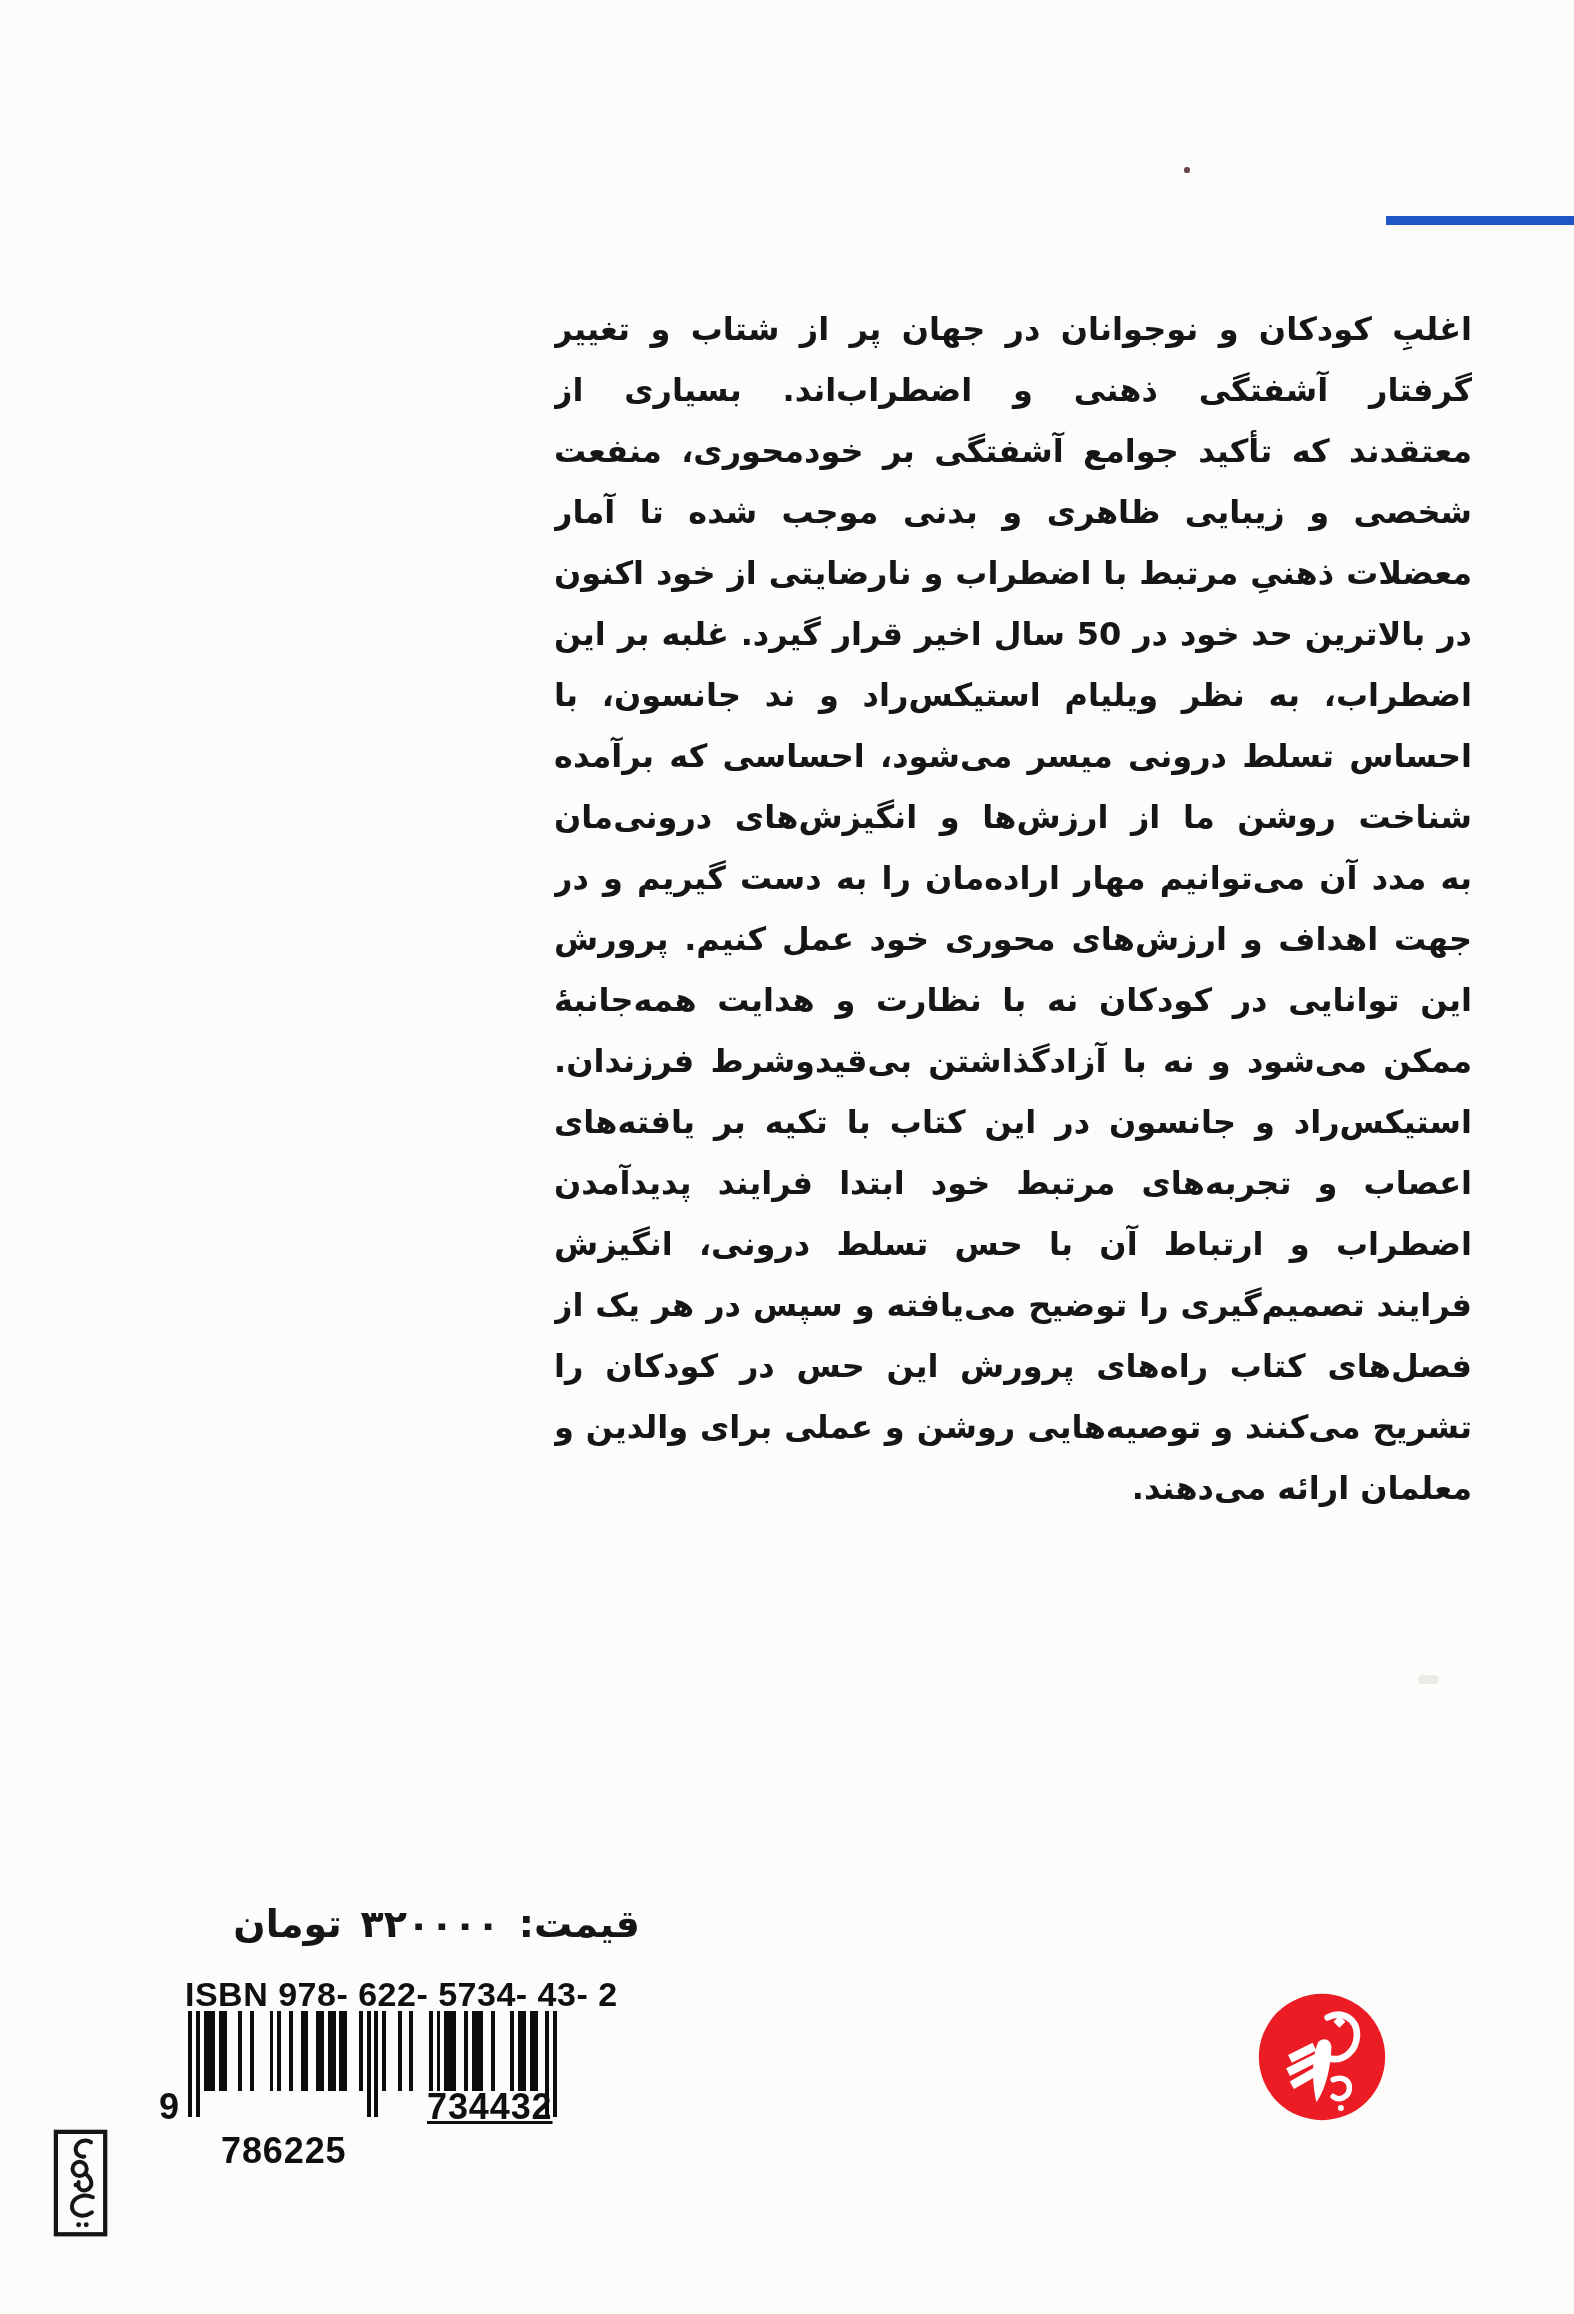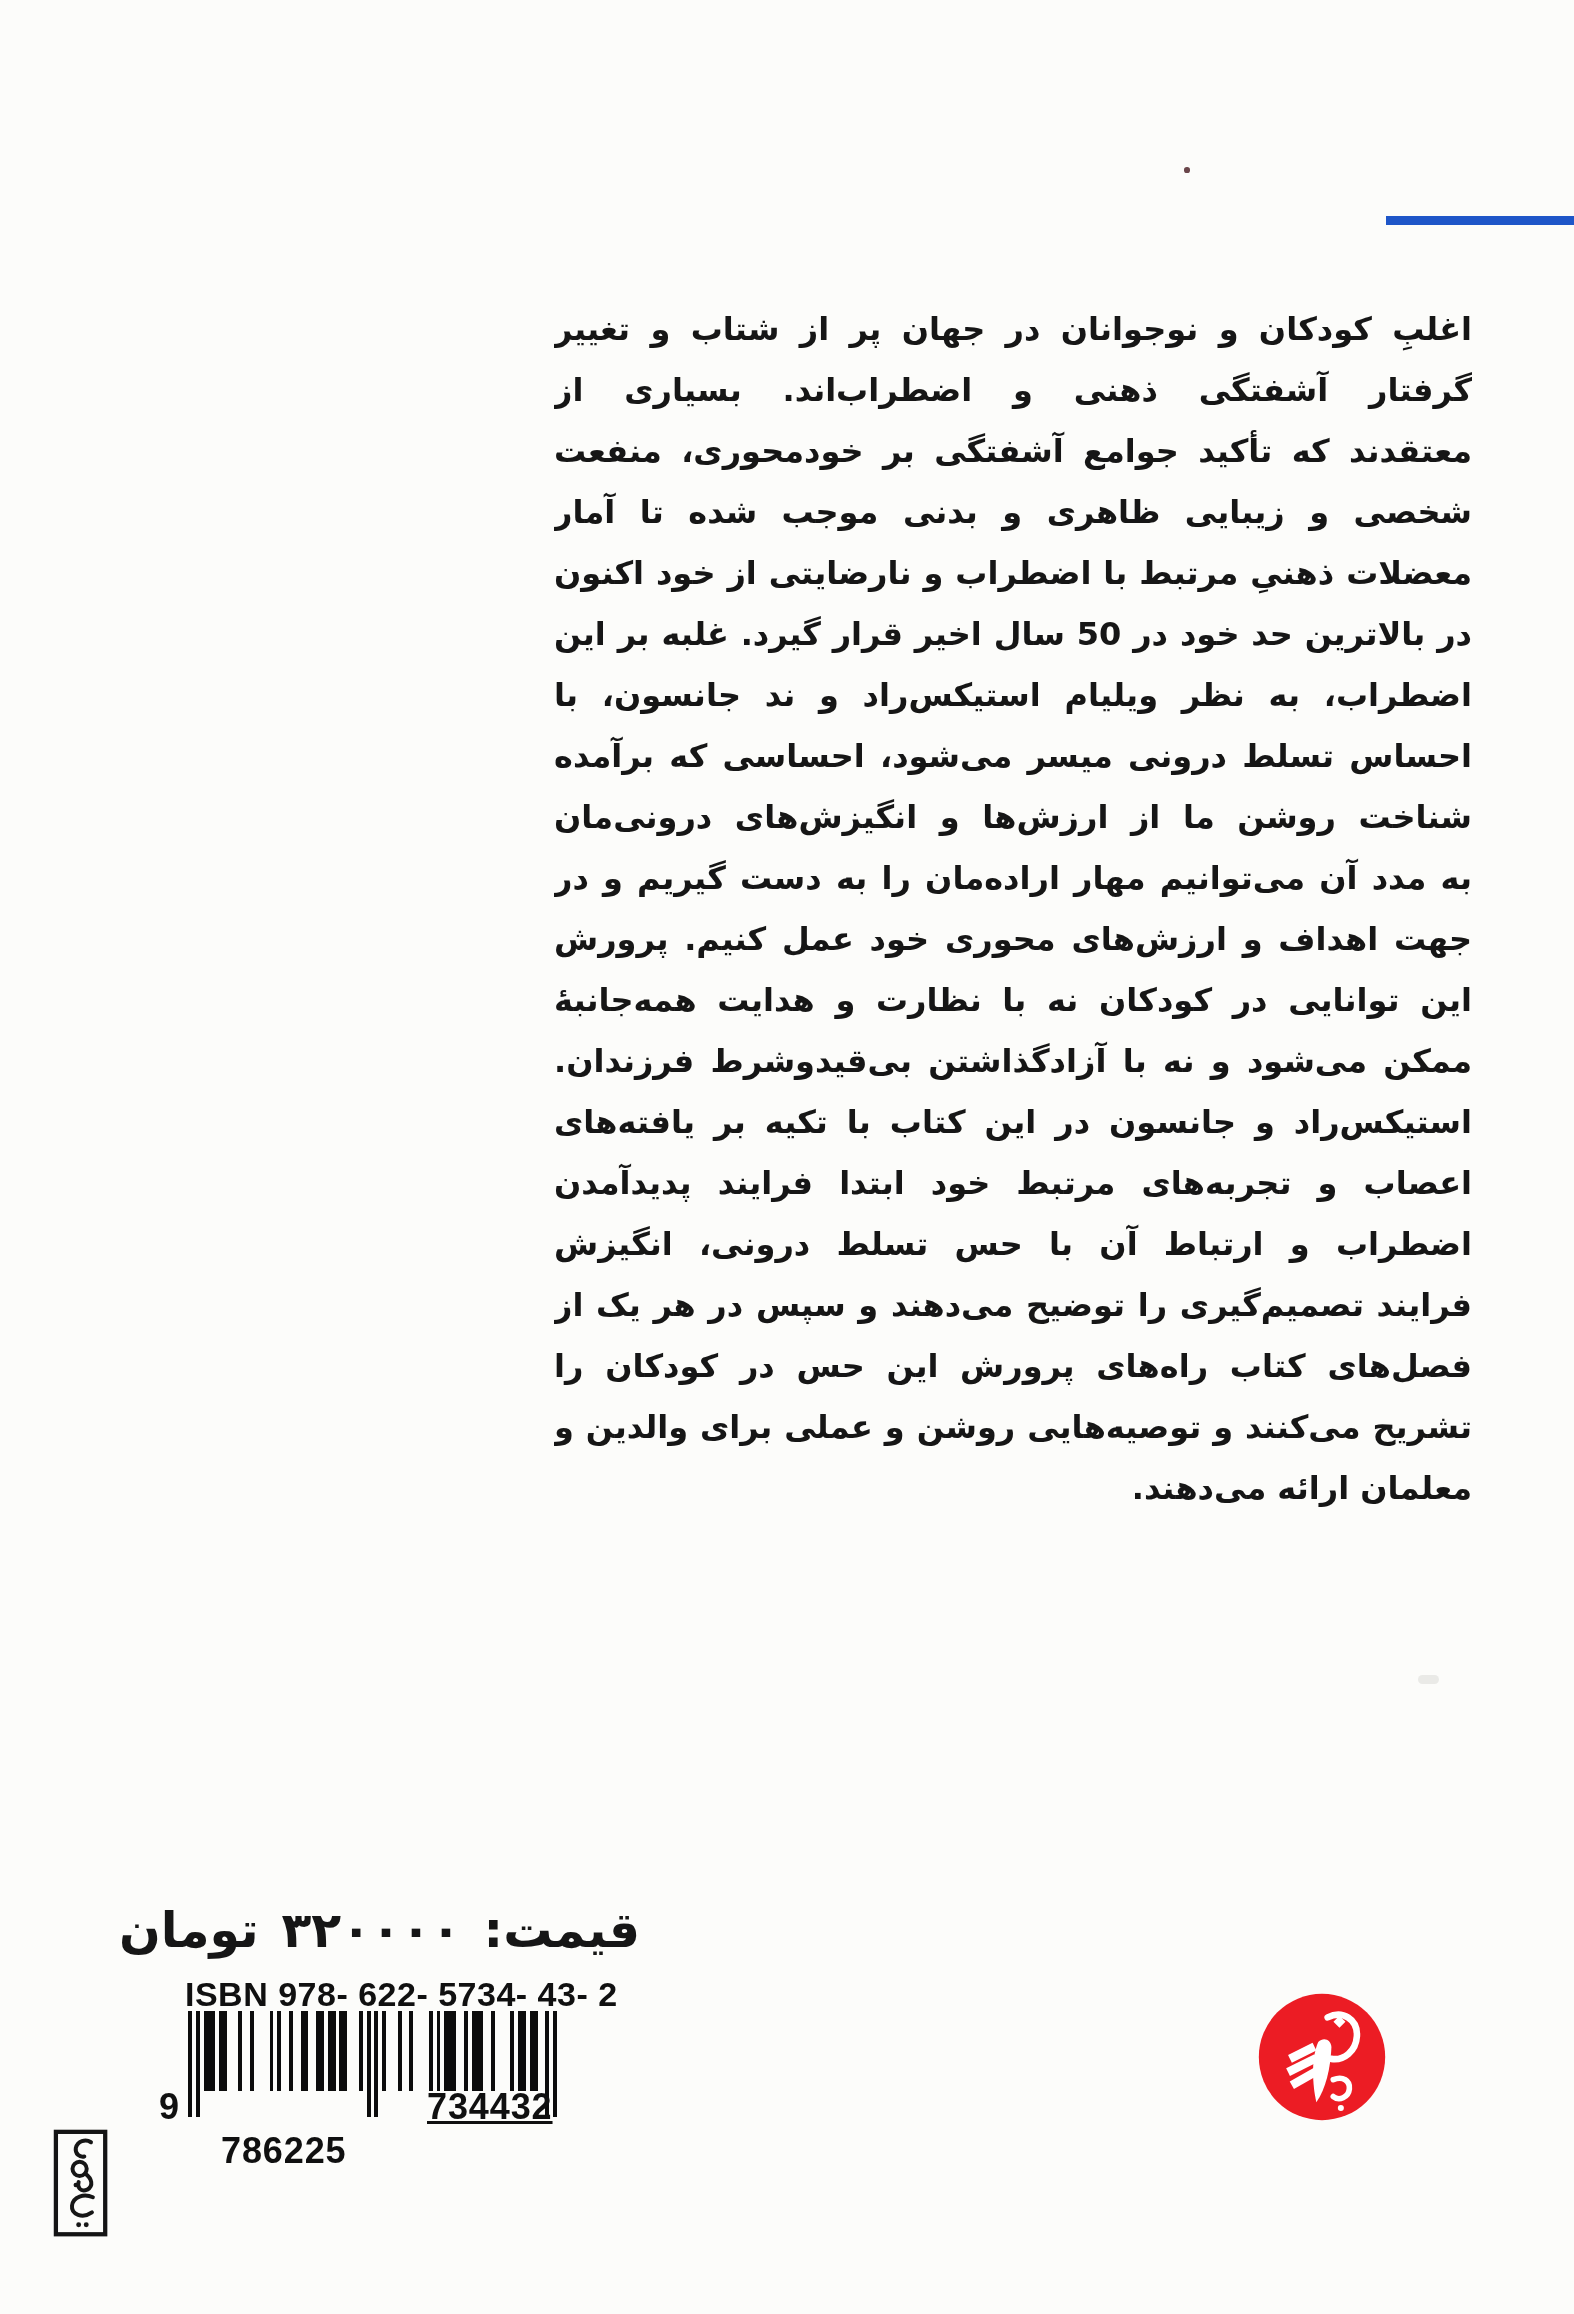--- a/index.html
+++ b/index.html
@@ -31,21 +31,21 @@
   }
   .syn-line{
     height:61px;line-height:61px;
     text-align:justify;text-align-last:justify;
     overflow:hidden;
   }
   .syn-line:last-child{text-align-last:right;}
   .price{
     position:absolute;top:1902px;right:935px;
     direction:rtl;white-space:nowrap;
-    font-size:49px;font-weight:bold;color:#161616;
+    font-size:38px;font-weight:bold;color:#161616;
   }
   .price span{padding-left:5.7px;}
   .isbn-label{
     position:absolute;left:185px;top:1975px;
     font-family:"Liberation Sans",sans-serif;
     font-size:34px;font-weight:bold;color:#101010;
     white-space:nowrap;letter-spacing:0.5px;
   }
   .barcode{position:absolute;left:188px;top:2011px;}
   .bc-digit{
@@ -80,21 +80,21 @@
       <div class="syn-line">اضطراب، به نظر ویلیام استیکس‌راد و ند جانسون، با پرورش</div>
       <div class="syn-line">احساس تسلط درونی میسر می‌شود، احساسی که برآمده از</div>
       <div class="syn-line">شناخت روشن ما از ارزش‌ها و انگیزش‌های درونی‌مان است و</div>
       <div class="syn-line">به مدد آن می‌توانیم مهار اراده‌مان را به دست گیریم و در</div>
       <div class="syn-line">جهت اهداف و ارزش‌های محوری خود عمل کنیم. پرورش</div>
       <div class="syn-line">این توانایی در کودکان نه با نظارت و هدایت همه‌جانبهٔ والدین</div>
       <div class="syn-line">ممکن می‌شود و نه با آزادگذاشتن بی‌قیدوشرط فرزندان.</div>
       <div class="syn-line">استیکس‌راد و جانسون در این کتاب با تکیه بر یافته‌های علوم</div>
       <div class="syn-line">اعصاب و تجربه‌های مرتبط خود ابتدا فرایند پدیدآمدن</div>
       <div class="syn-line">اضطراب و ارتباط آن با حس تسلط درونی، انگیزش شخصی و</div>
-      <div class="syn-line">فرایند تصمیم‌گیری را توضیح می‌دهند و سپس در هر یک از</div>
+      <div class="syn-line">فرایند تصمیم‌گیری را توضیح می‌یافته و سپس در هر یک از</div>
       <div class="syn-line">فصل‌های کتاب راه‌های پرورش این حس در کودکان را</div>
       <div class="syn-line">تشریح می‌کنند و توصیه‌هایی روشن و عملی برای والدین و</div>
       <div class="syn-line">معلمان ارائه می‌دهند.</div>
     </div>
 
   <div class="price">
     <span>قیمت:</span>
     <span>٣٢٠٠٠٠</span>
     <span>تومان</span>
   </div>

